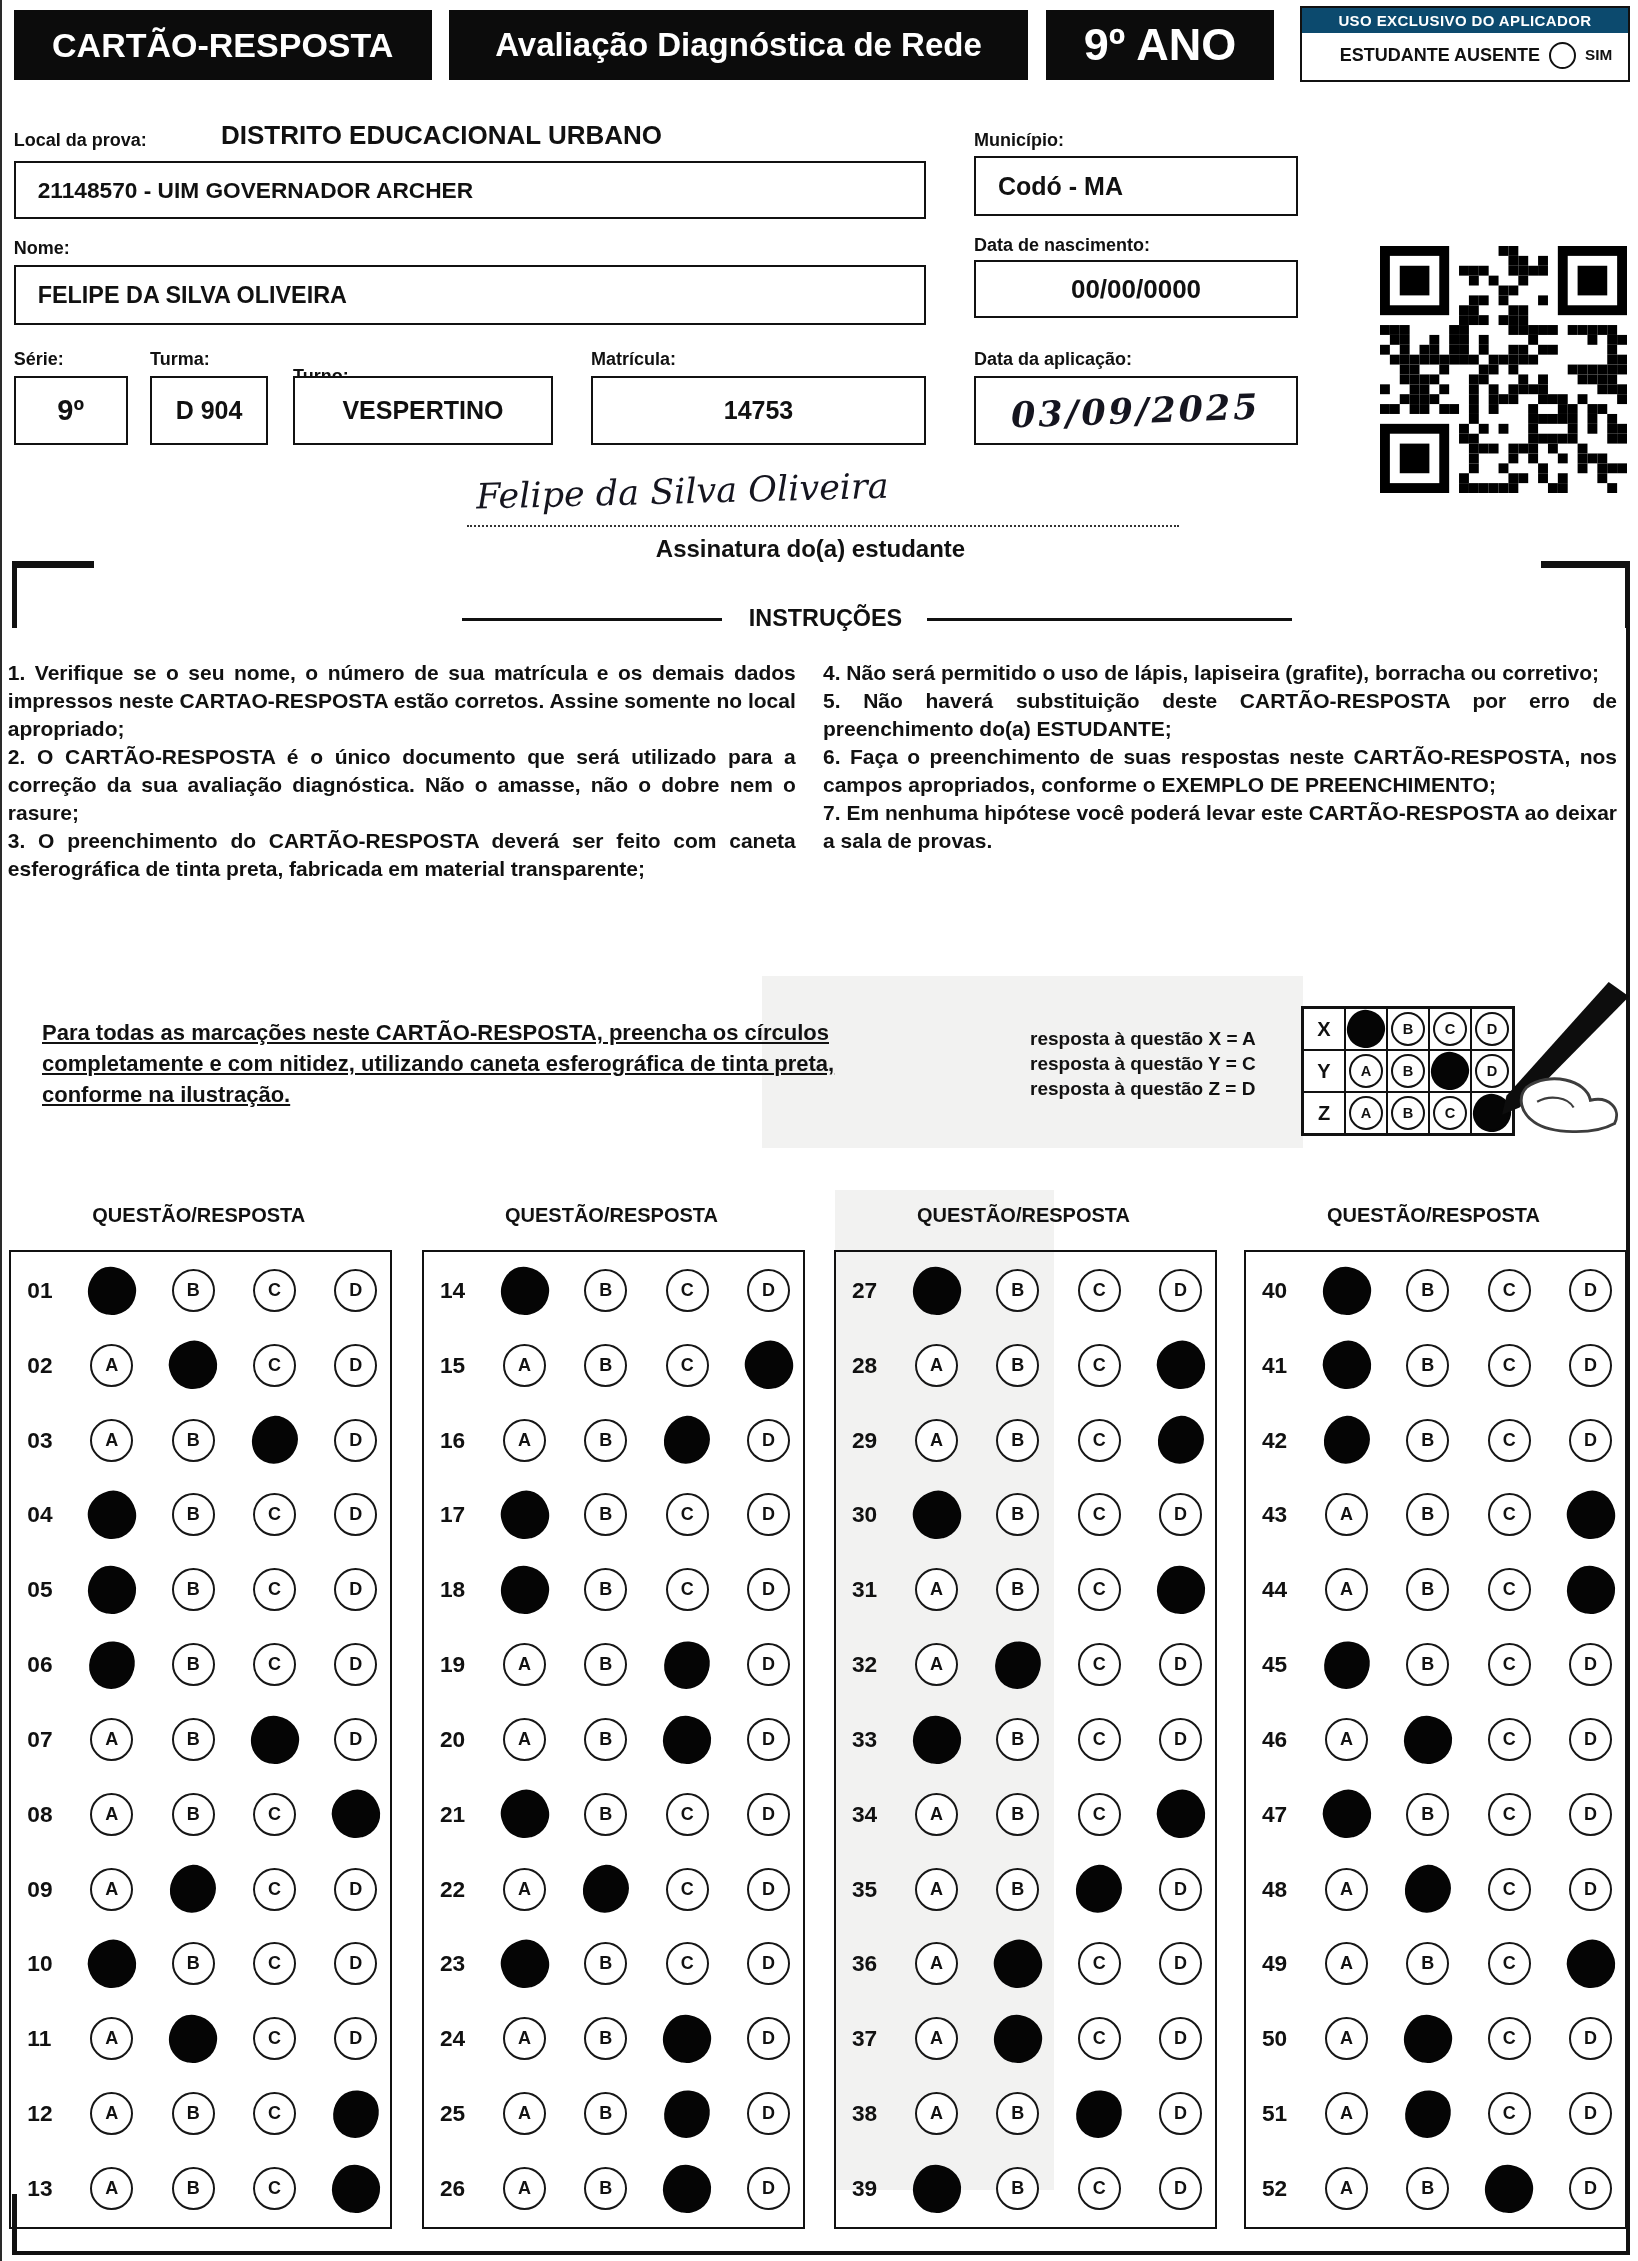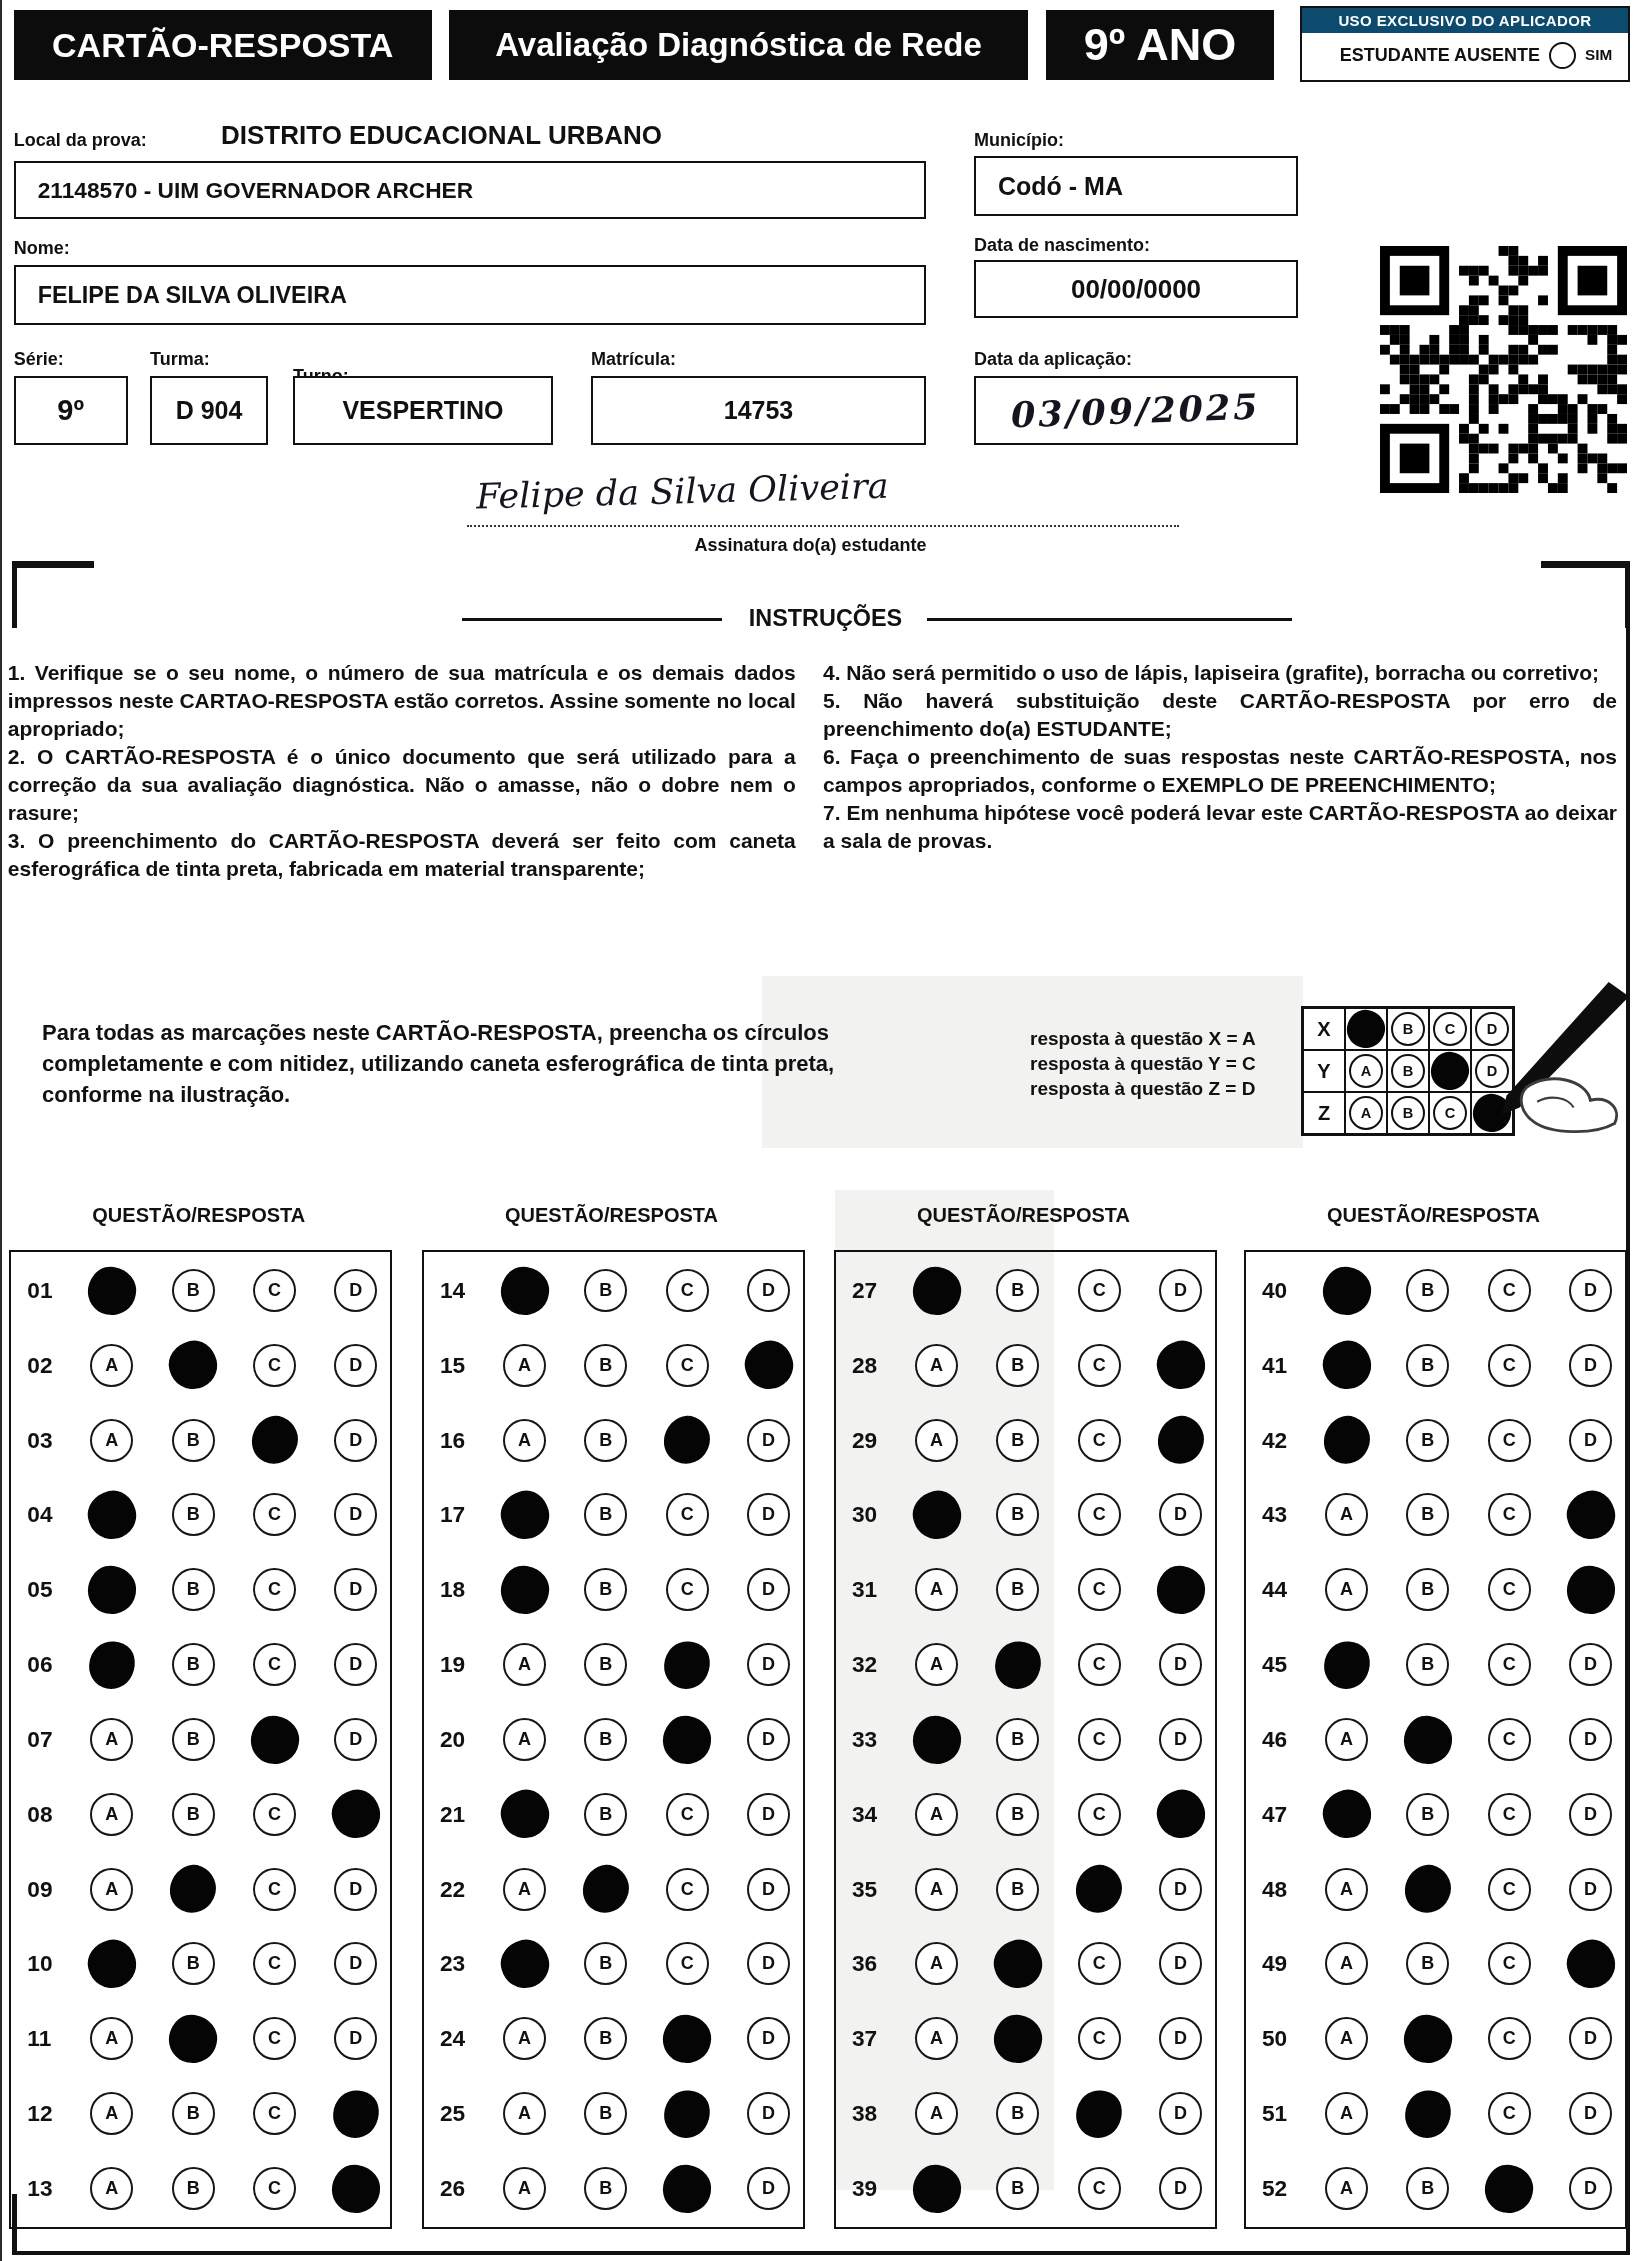--- a/index.html
+++ b/index.html
@@ -334,21 +334,21 @@
   </div>
   <div class="abs vbox center" style="left:589px;top:376px;width:335px;height:69px;font-size:25px;">
     <span>14753</span>
   </div>
   <div class="abs vbox center" style="left:972px;top:376px;width:324px;height:69px;">
     <span class="hand" style="font-size:35px;transform:rotate(-2deg);letter-spacing:2.9px;">03/09/2025</span>
   </div>
 
   <div class="abs hand" style="left:474px;top:468px;width:658px;font-size:35px;transform:rotate(-1.5deg);">Felipe da Silva Oliveira</div>
   <div class="abs" style="left:465px;top:512px;width:712px;border-bottom:2.9px dotted #333;height:14.6px;"></div>
-  <div class="abs" style="left:585px;top:535px;width:447px;text-align:center;font-weight:bold;font-size:18px;">Assinatura do(a) estudante</div>
+  <div class="abs" style="left:585px;top:535px;width:447px;text-align:center;font-weight:bold;font-size:24px;">Assinatura do(a) estudante</div>
 
   <div class="abs" style="left:10.2px;top:561px;width:82px;height:67px;border-top:7.3px solid #111;border-left:5.1px solid #111;"></div>
   <div class="abs" style="left:1539px;top:561px;width:89px;height:67px;border-top:7.3px solid #111;border-right:5.1px solid #111;"></div>
   <div class="abs" style="left:1624px;top:621px;width:4.4px;height:1633px;background:#111;"></div>
   <div class="abs" style="left:10.2px;top:2194px;width:82px;height:60px;border-left:5.1px solid #111;"></div>
   <div class="abs" style="left:10.2px;top:2251px;width:1618px;height:3.7px;background:#111;"></div>
 
   <div class="abs hline" style="left:460px;top:618px;width:260px;"></div>
   <div class="abs" style="left:721px;top:605px;width:205px;text-align:center;font-weight:bold;font-size:23.4px;">INSTRUÇÕES</div>
   <div class="abs hline" style="left:925px;top:618px;width:365px;"></div>
@@ -359,21 +359,21 @@
     <p>3. O preenchimento do CARTÃO-RESPOSTA deverá ser feito com caneta esferográfica de tinta preta, fabricada em material transparente;</p>
   </div>
   <div class="abs instr-col" style="left:821px;top:659px;width:794px;">
     <p>4. Não será permitido o uso de lápis, lapiseira (grafite), borracha ou corretivo;</p>
     <p>5. Não haverá substituição deste CARTÃO-RESPOSTA por erro de preenchimento do(a) ESTUDANTE;</p>
     <p>6. Faça o preenchimento de suas respostas neste CARTÃO-RESPOSTA, nos campos apropriados, conforme o EXEMPLO DE PREENCHIMENTO;</p>
     <p>7. Em nenhuma hipótese você poderá levar este CARTÃO-RESPOSTA ao deixar a sala de provas.</p>
   </div>
 
   <div class="abs tint" style="left:760px;top:976px;width:541px;height:172px;"></div>
-  <div class="abs" style="left:40px;top:1017px;width:835px;font-weight:bold;font-size:22px;line-height:31px;">Para todas as marcações neste CARTÃO-RESPOSTA, preencha os círculos completamente e com nitidez, utilizando caneta esferográfica de tinta preta, conforme na ilustração.</div>
+  <div class="abs" style="left:40px;top:1017px;width:835px;font-weight:bold;font-size:22px;line-height:31px;text-decoration:underline;">Para todas as marcações neste CARTÃO-RESPOSTA, preencha os círculos completamente e com nitidez, utilizando caneta esferográfica de tinta preta, conforme na ilustração.</div>
   <div class="abs" style="left:1028px;top:1026px;font-weight:bold;font-size:19px;line-height:25px;">
     <div>resposta à questão X = A</div>
     <div>resposta à questão Y = C</div>
     <div>resposta à questão Z = D</div>
   </div>
   <div class="abs" id="example-grid" style="left:1299px;top:1006px;">
       <div class="eg-cell eg-label">X</div>
       <div class="eg-cell">
         <div class="eg-bubble efilled"></div>
       </div>

